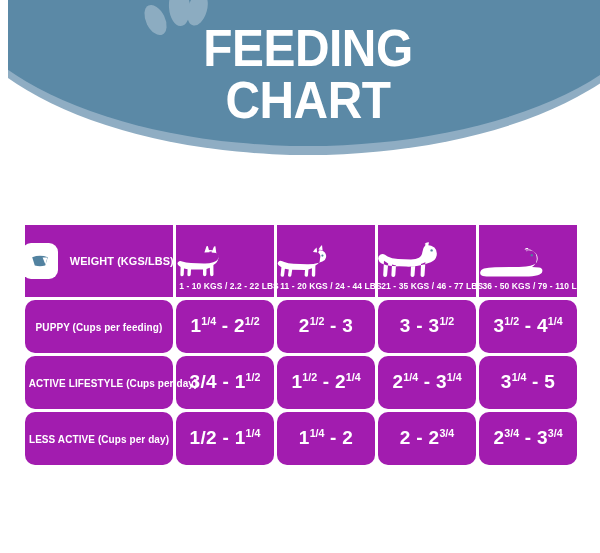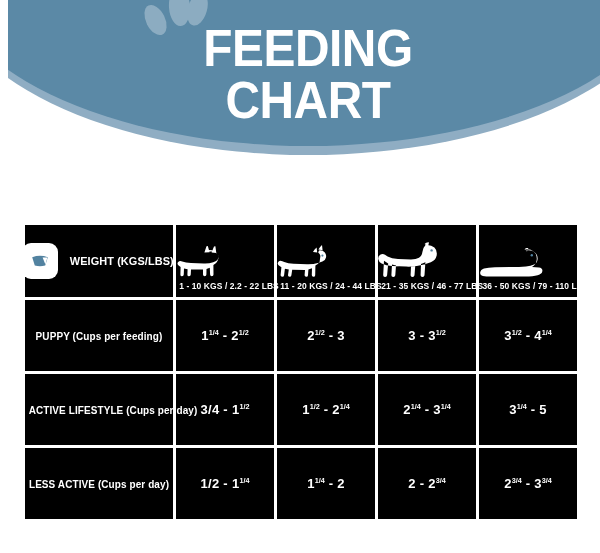--- a/index.html
+++ b/index.html
@@ -94,21 +94,21 @@
   #feeding-table {
     position: absolute;
     left: 22px;
     top: 222px;
     width: 556px;
     border-collapse: separate;
     border-spacing: 3px;
     table-layout: fixed;
   }
   #feeding-table td {
-    background: #000000;
+    background: #a21caf;
     color: #ffffff;
     vertical-align: middle;
     padding: 0;
   }
   .col-label { width: 148px; }
   .col-size  { width: 98px; }
 
   
   .hdr-row td { height: 72px; }
   .weight-head {
@@ -156,32 +156,32 @@
   }
   .size-range {
     font-size: 9px;
     font-weight: bold;
     white-space: nowrap;
     transform: scaleX(0.94);
     letter-spacing: 0.1px;
   }
 
   
-  .data-row td { height: 71px; }
+  .data-row td { height: 53px; border-radius: 10px; }
   .row-label {
     font-size: 10.5px;
     font-weight: bold;
     text-align: center;
     transform: scaleX(0.95);
     letter-spacing: 0.1px;
     white-space: nowrap;
   }
   .amount {
     text-align: center;
-    font-size: 13px;
+    font-size: 19px;
     font-weight: bold;
     white-space: nowrap;
     letter-spacing: 0.3px;
   }
   .amount sup {
     font-size: 0.56em;
     font-weight: bold;
     vertical-align: super;
     letter-spacing: 0;
   }

